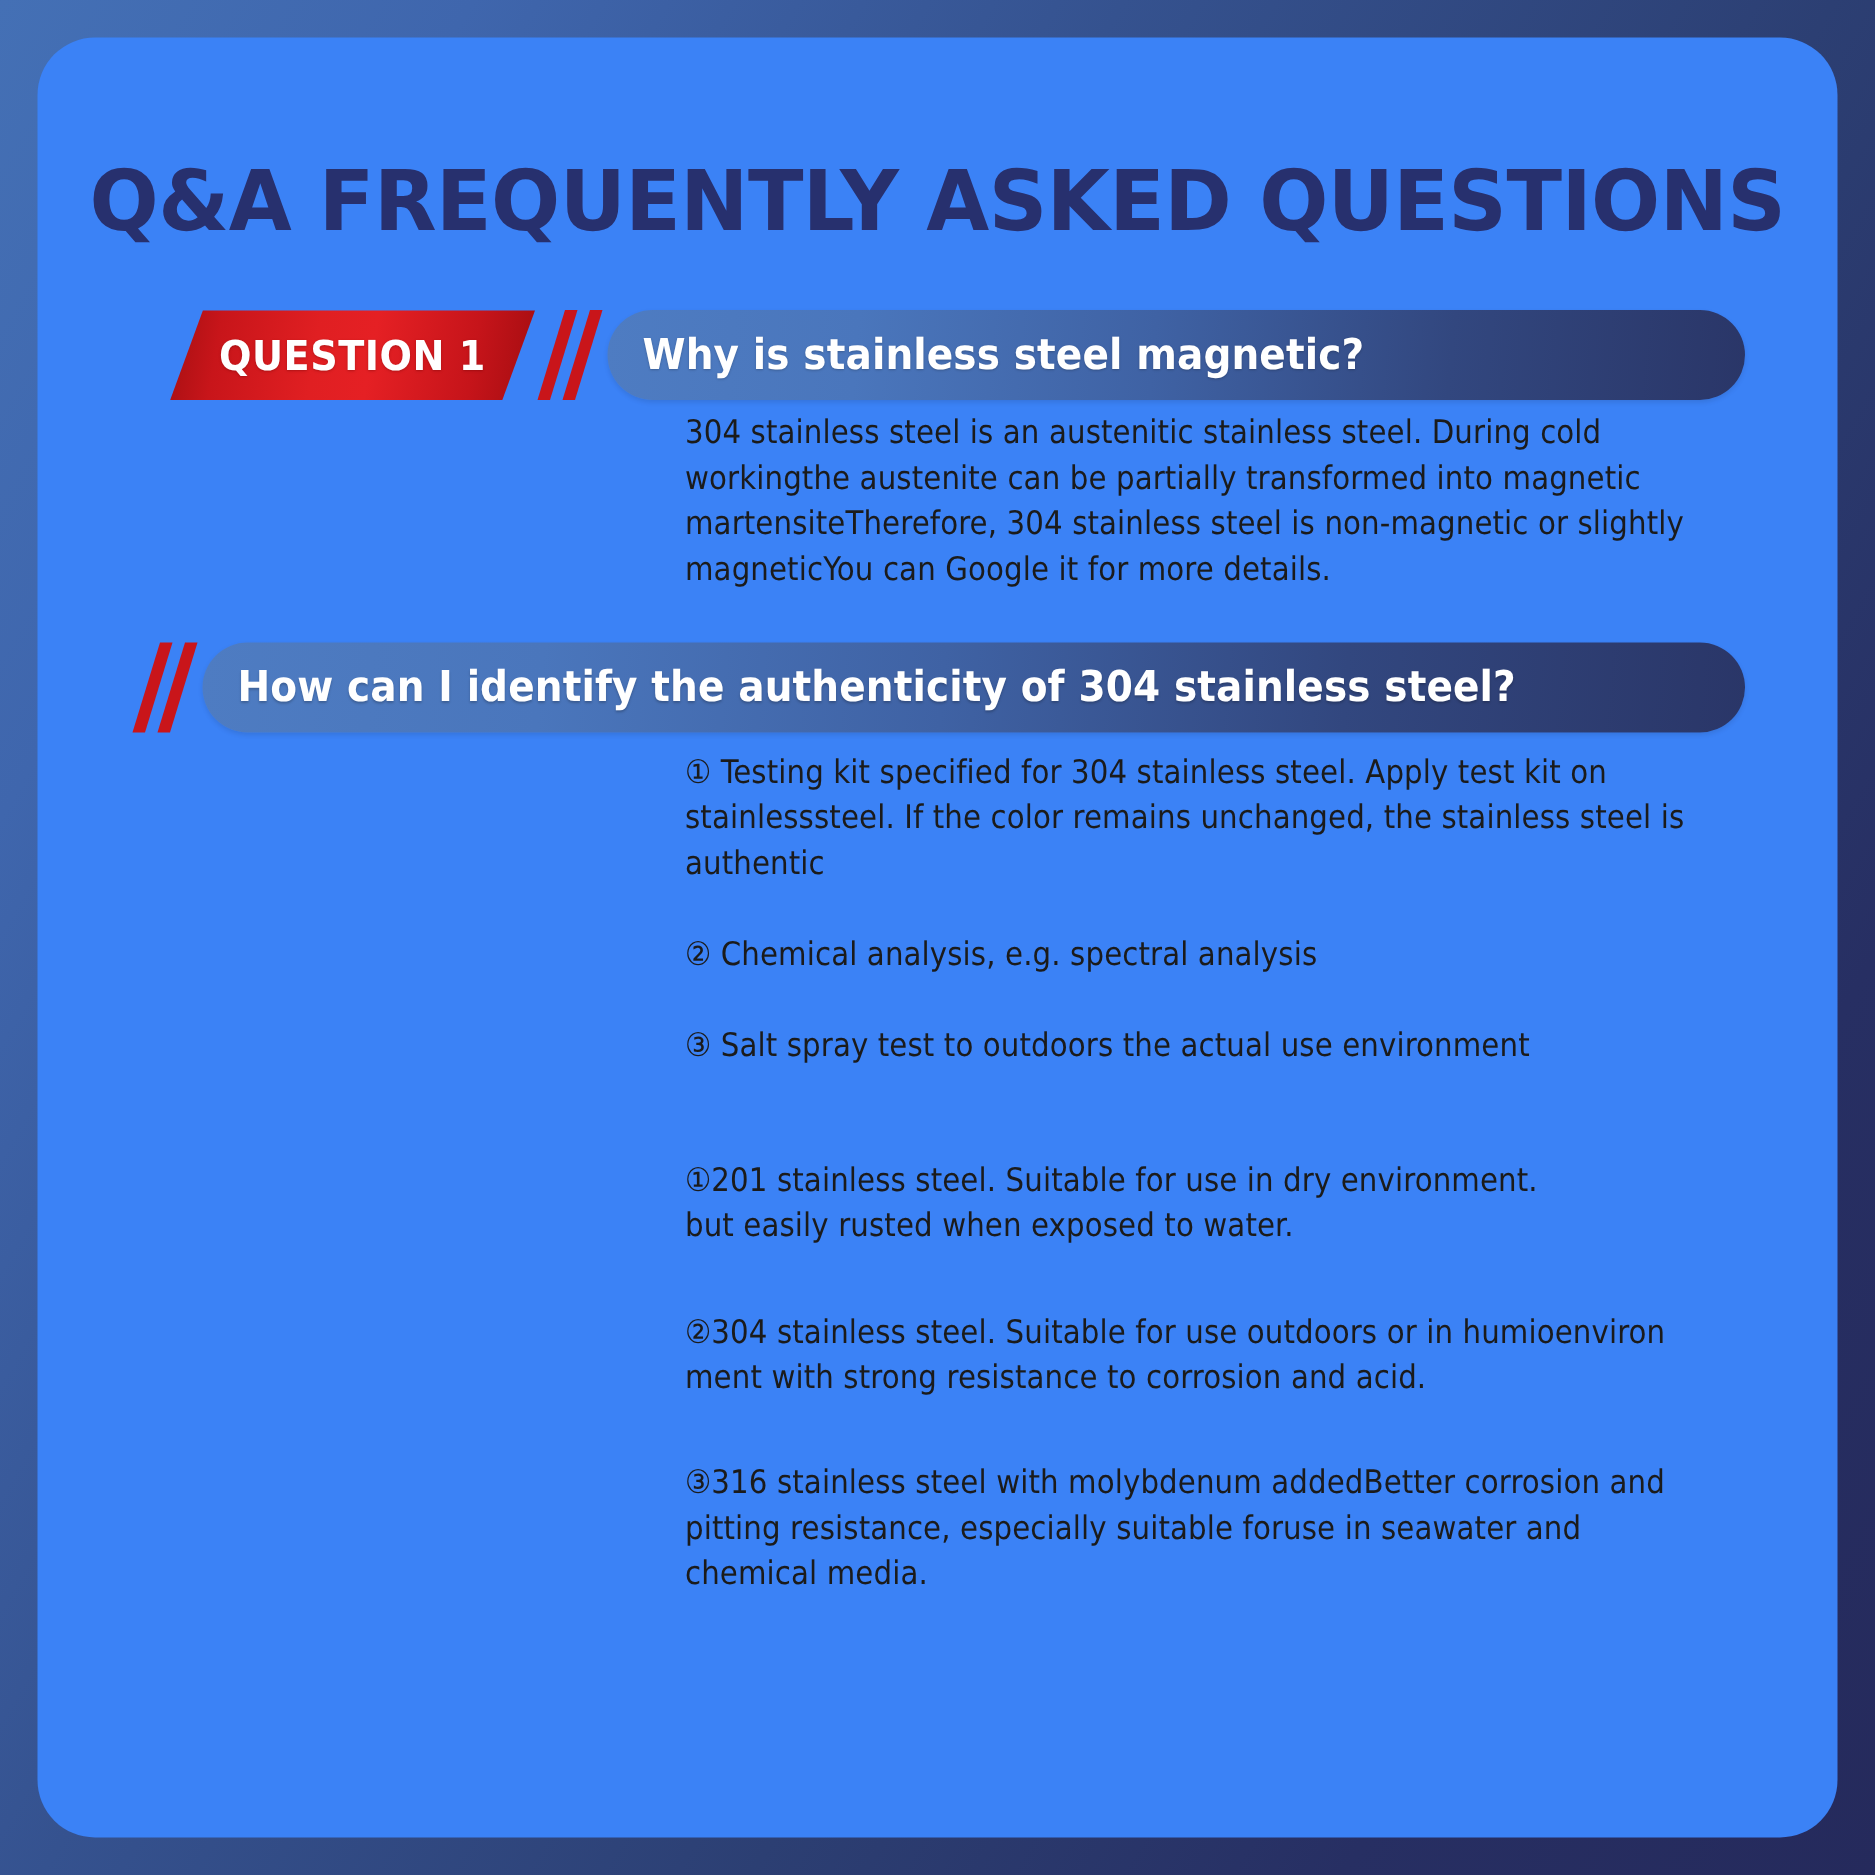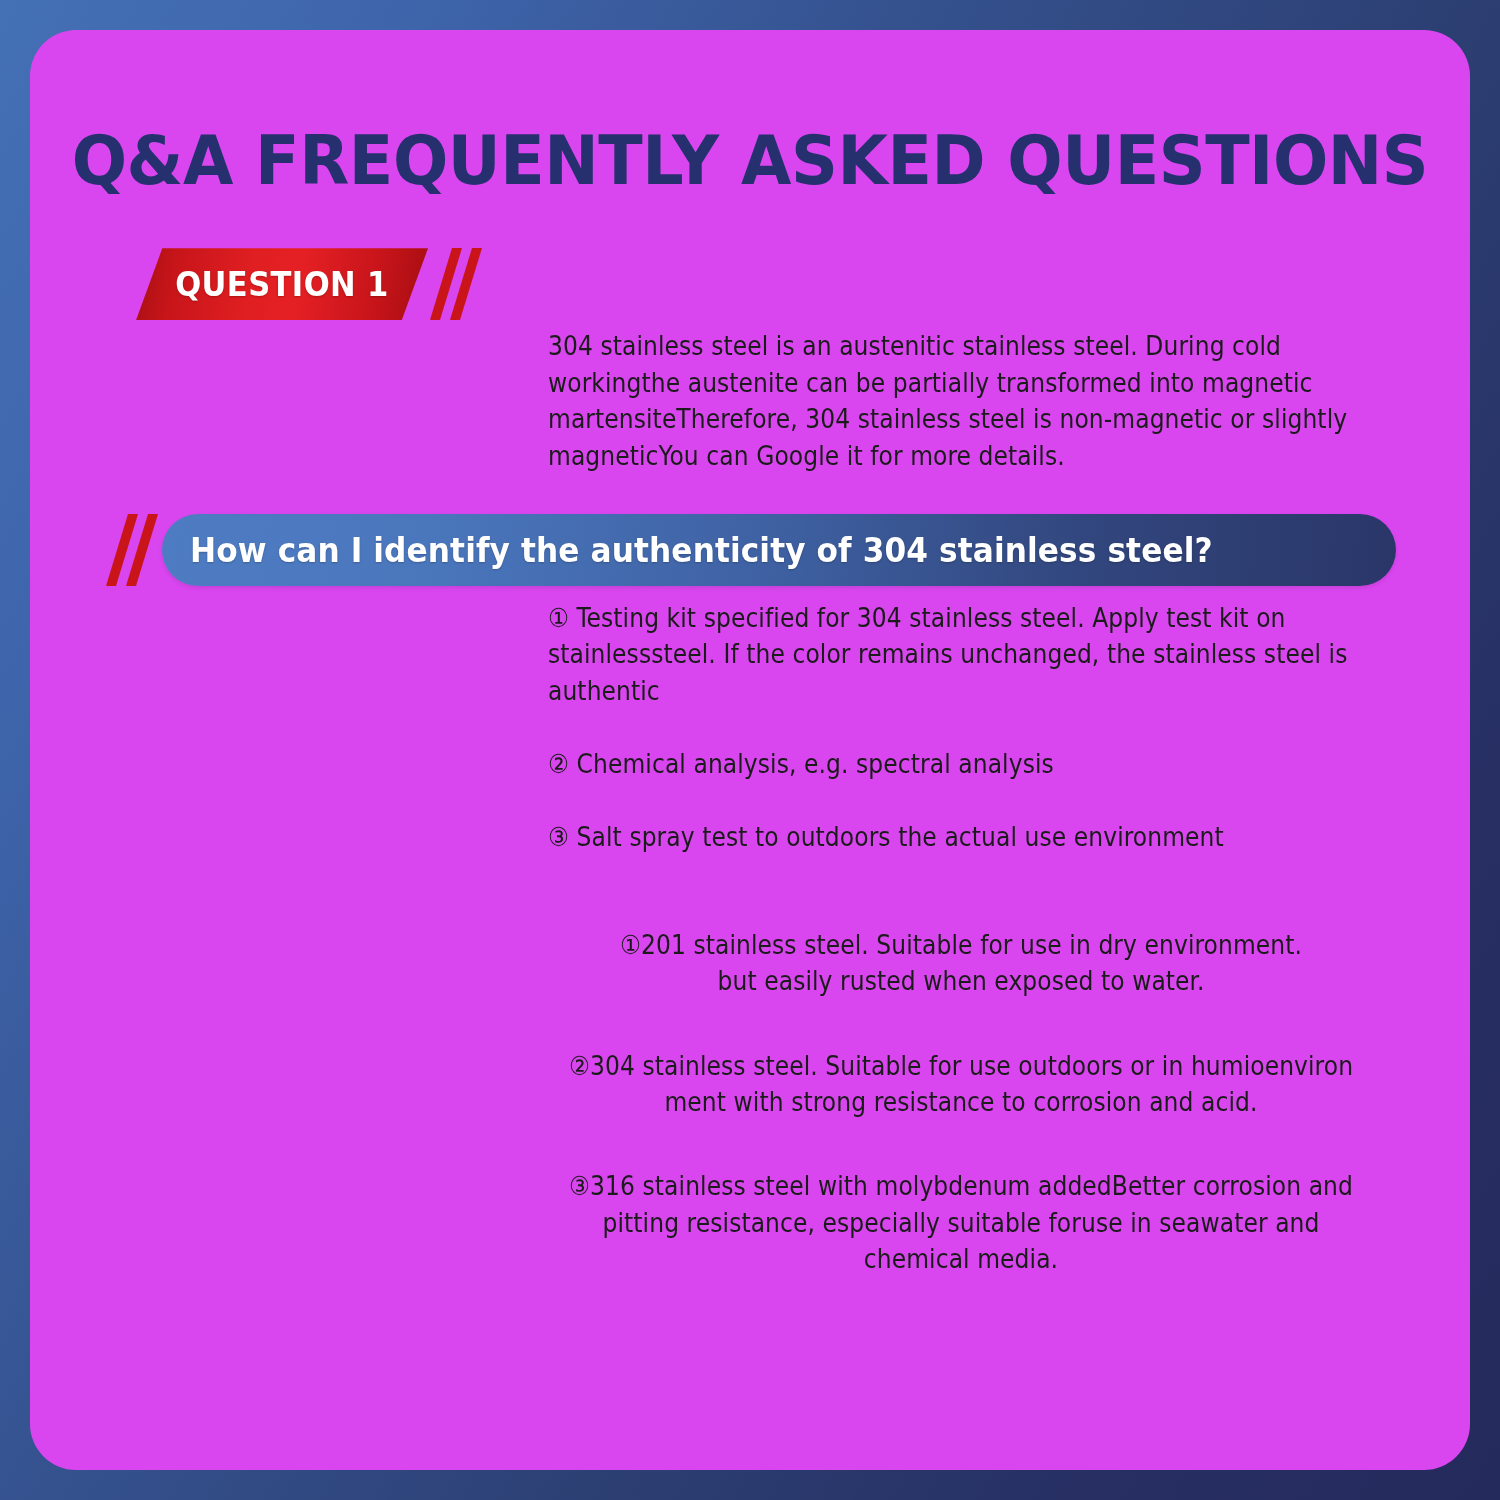--- a/index.html
+++ b/index.html
@@ -17,21 +17,21 @@
     display: flex;
     align-items: center;
     justify-content: center;
   }
 
   
   #faq-card {
     position: relative;
     width: 1440px;
     height: 1440px;
-    background: #d946ef;
+    background: #3b82f6;
     border-radius: 46px;
     padding: 96px 74px 40px 74px;
     overflow: hidden;
   }
 
   
   #page-title {
     font-family: "Liberation Sans Narrow", "DejaVu Sans Condensed", "Liberation Sans", sans-serif;
     font-weight: 700;
     font-size: 67px;
@@ -141,39 +141,42 @@
     white-space: pre-line;
   }
   .ans-para + .ans-para { margin-top: 37px; }
 
   
   #qa-1 { margin-top: 0; }
   #qa-1 .q-answer { padding-top: 24px; }
   #qa-2 { margin-top: 40px; }
   #qa-2 .q-answer { padding-top: 30px; }
   #qa-3 { margin-top: 44px; }
-  #qa-3 .q-answer { padding-top: 27px; text-align: center; }
+  #qa-3 .q-answer { padding-top: 27px; }
   #qa-3 .ans-para + .ans-para { margin-top: 48px; }
 </style>
 </head>
 <body>
 
 <div id="faq-card">
 
   <h1 id="page-title">Q&amp;A FREQUENTLY ASKED QUESTIONS</h1>
 
   <section class="qa-block" id="qa-1">
     <div class="q-header">
       <div class="q-badge">
         <span class="shape"></span>
         <span class="badge-label">QUESTION 1</span>
       </div>
       <div class="q-slash">
         <i class="s1"></i>
           <i class="s2"></i>
+      </div>
+      <div class="q-pill">
+        <span class="pill-text">Why is stainless steel magnetic?</span>
       </div>
     </div>
     <div class="q-answer">
       <p class="ans-para">304 stainless steel is an austenitic stainless steel. During cold workingthe austenite can be partially transformed into magnetic martensiteTherefore, 304 stainless steel is non-magnetic or slightly magneticYou can Google it for more details.</p>
     </div>
   </section>
 
   <section class="qa-block" id="qa-2">
     <div class="q-header">
       <div class="q-slash">

